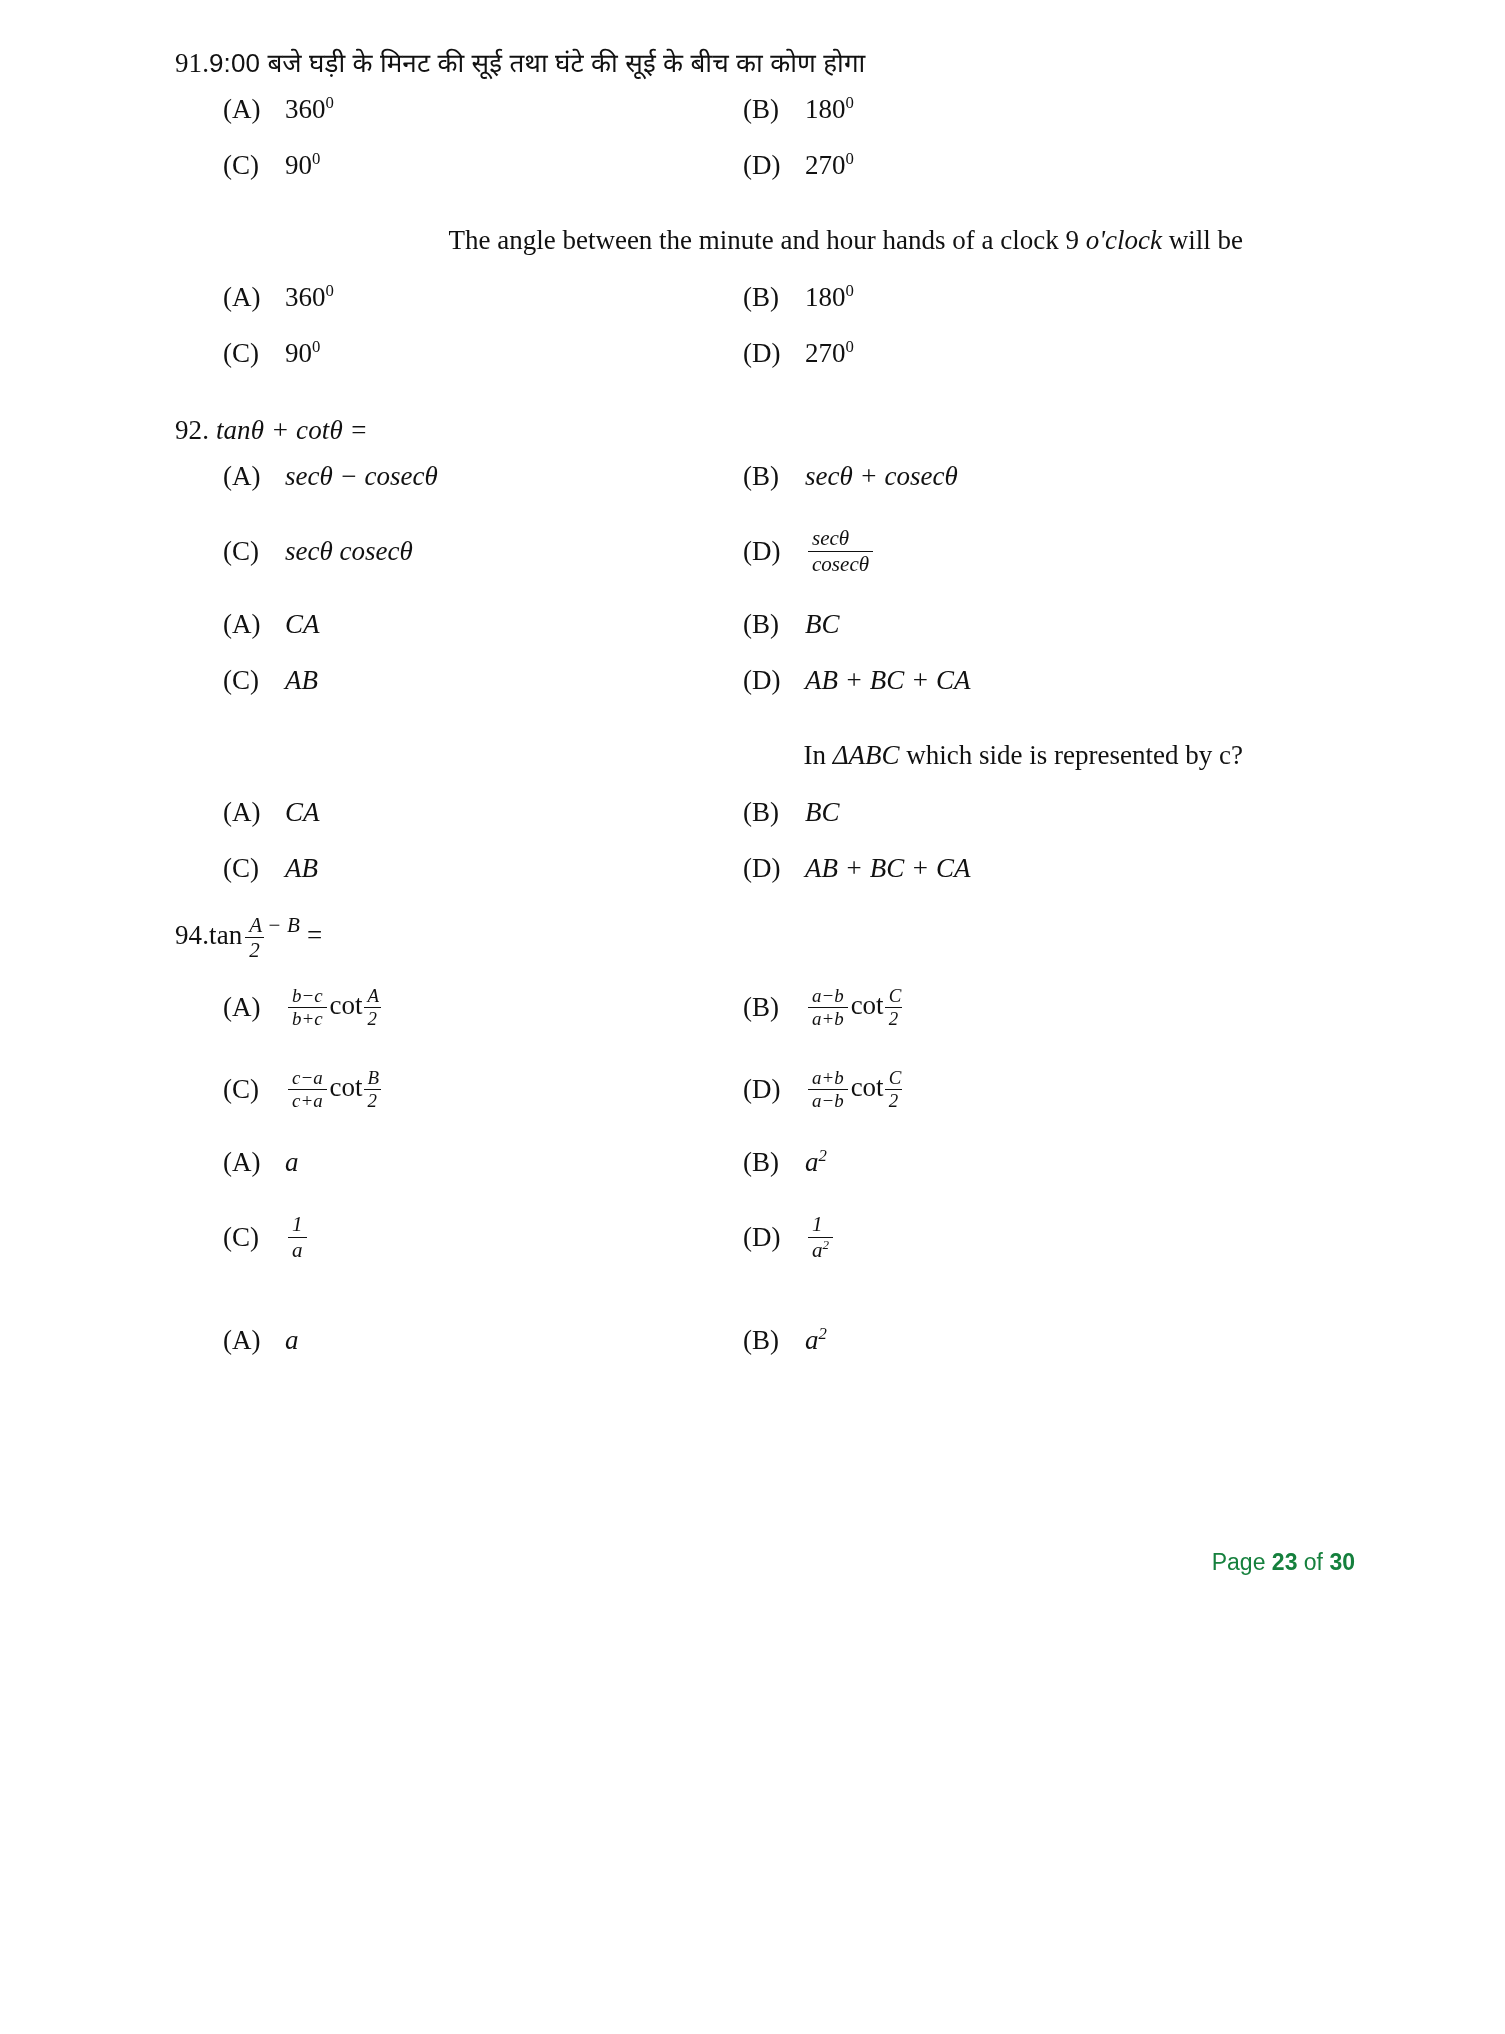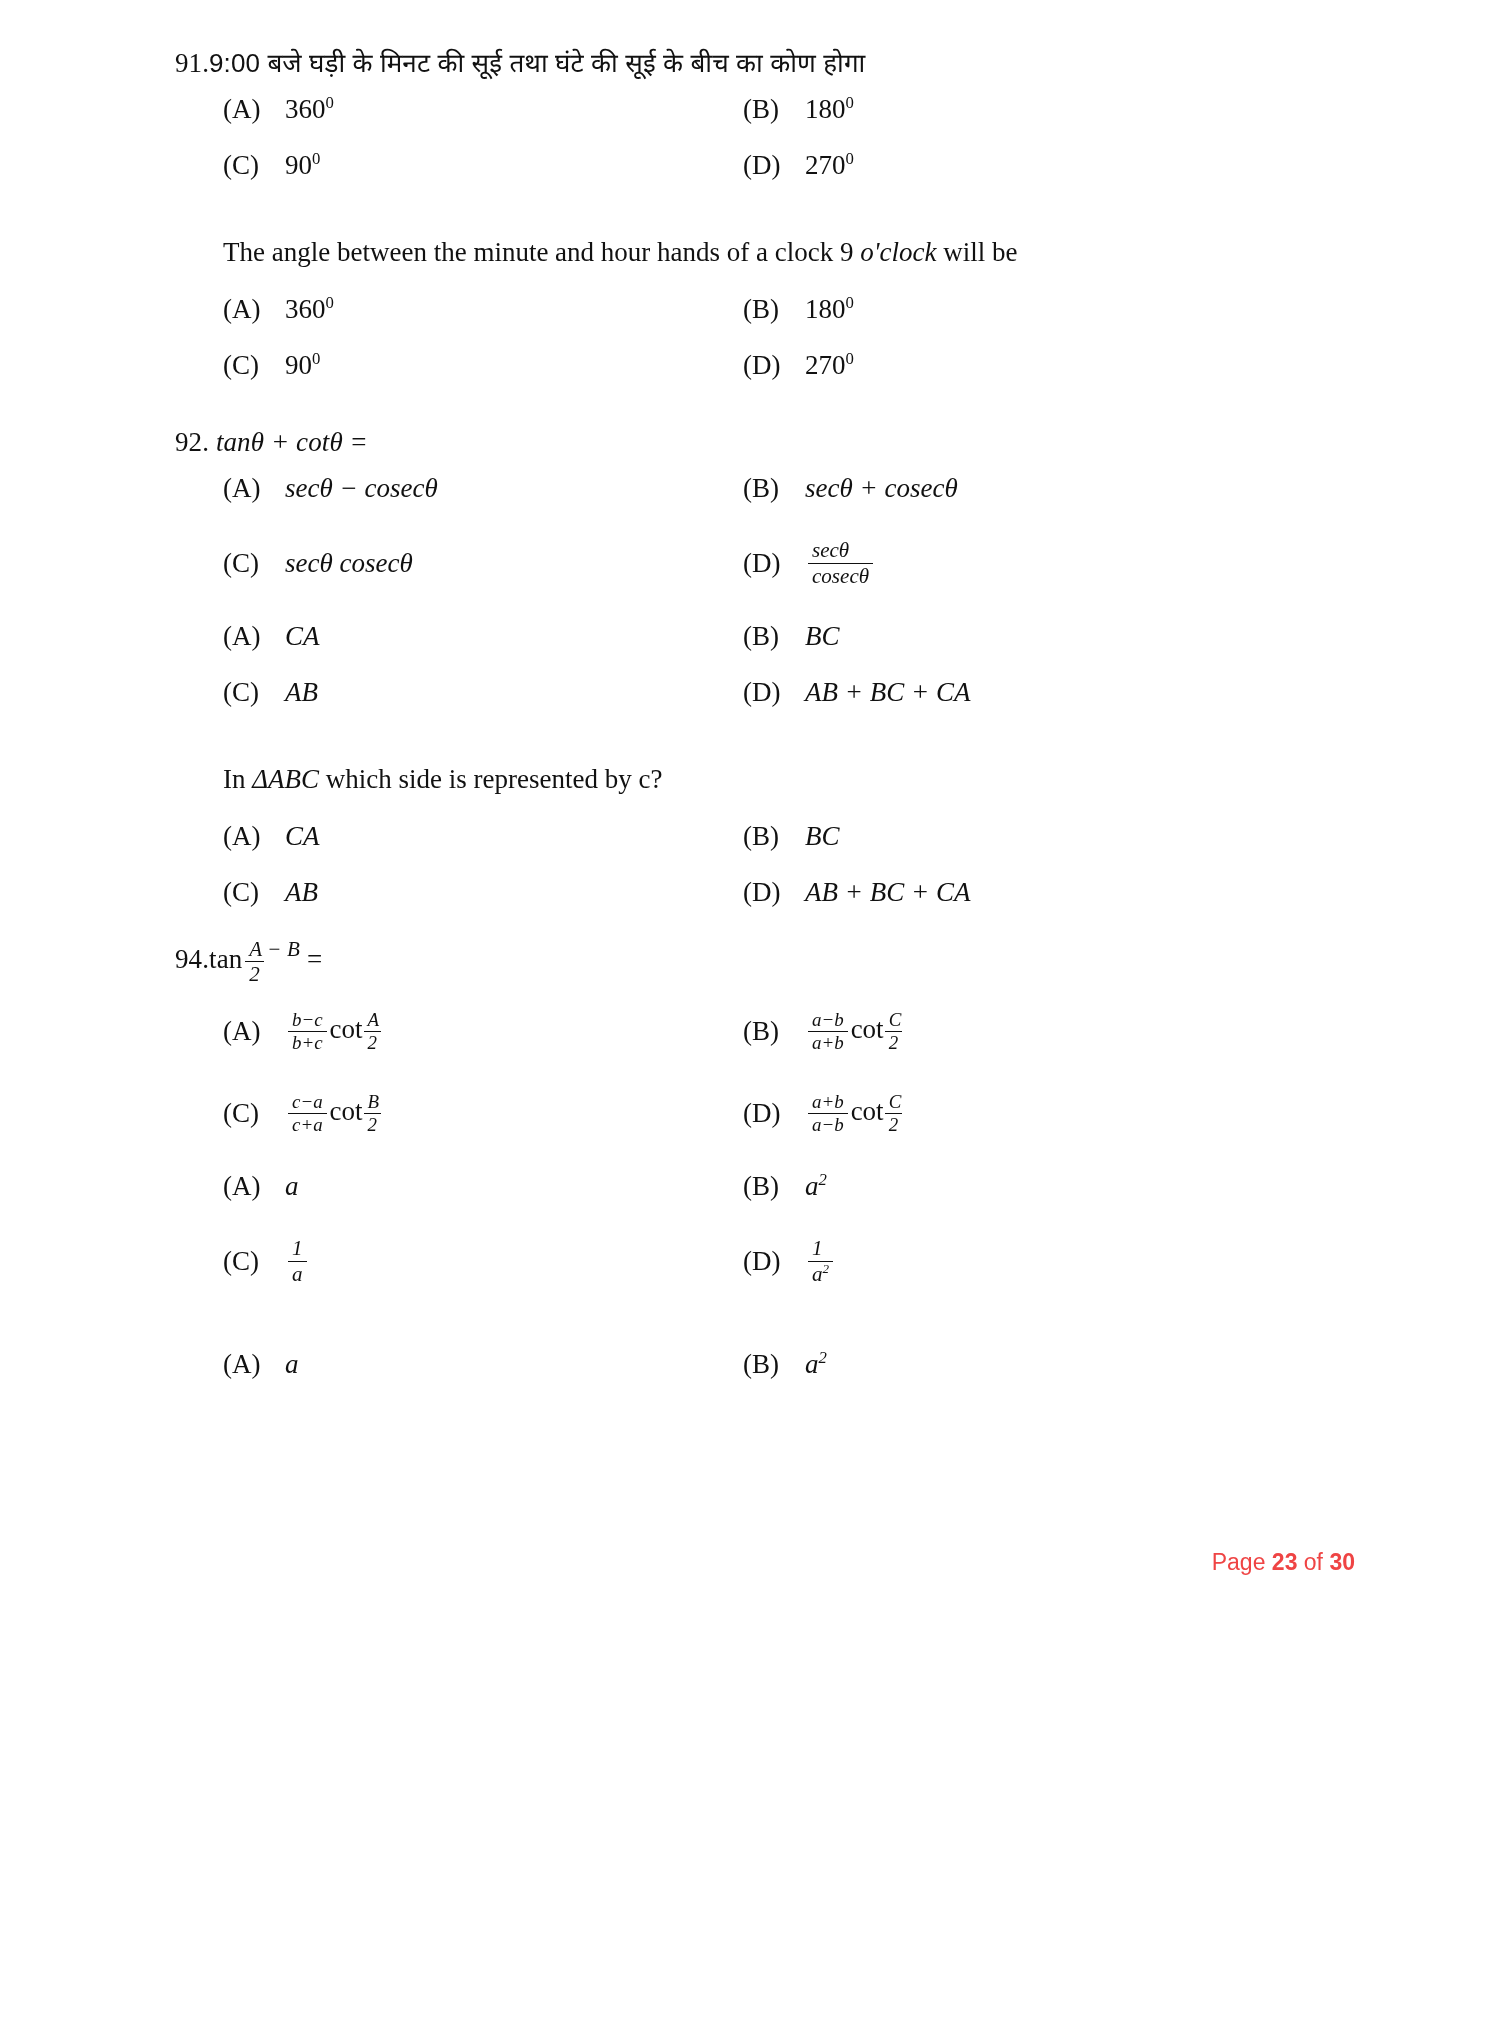--- a/index.html
+++ b/index.html
@@ -38,23 +38,24 @@
   .q-stem .qnum {
     font-size: 27px;
   }
   .hindi {
     font-family: "Liberation Sans", "DejaVu Sans", sans-serif;
     font-size: 26px;
   }
   .stem-en {
     font-size: 27px;
     line-height: 1.62;
-    margin: 12px 0 4px 0;
+    margin: 0 0 4px 0;
     padding-left: 48px;
     max-width: 1020px;
+    text-align: right;
   }
 
   
   .options {
     display: grid;
     grid-template-columns: 520px 1fr;
     padding-left: 48px;
     row-gap: 4px;
     column-gap: 0;
     align-items: start;
@@ -115,21 +116,21 @@
   .frac.sm { margin: 0 1px; }
   .upr { font-style: normal; }
 
   
   .footer {
     position: absolute;
     right: 150px;
     bottom: 38px;
     font-family: "Liberation Sans", "DejaVu Sans", sans-serif;
     font-size: 23px;
-    color: #ef4444;
+    color: #15803d;
   }
   .footer b { font-weight: bold; }
 
   .spacer-sm { height: 10px; }
   .spacer-md { height: 22px; }
 </style>
 </head>
 <body>
 
 <div class="page">

